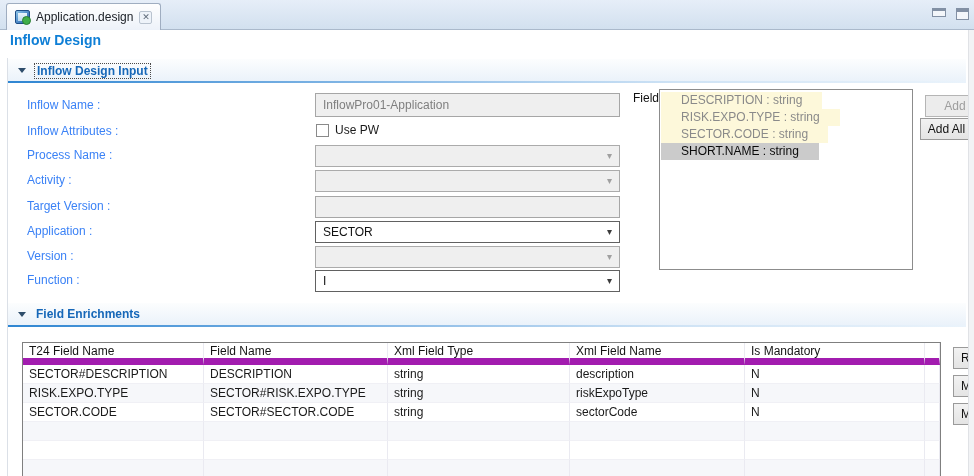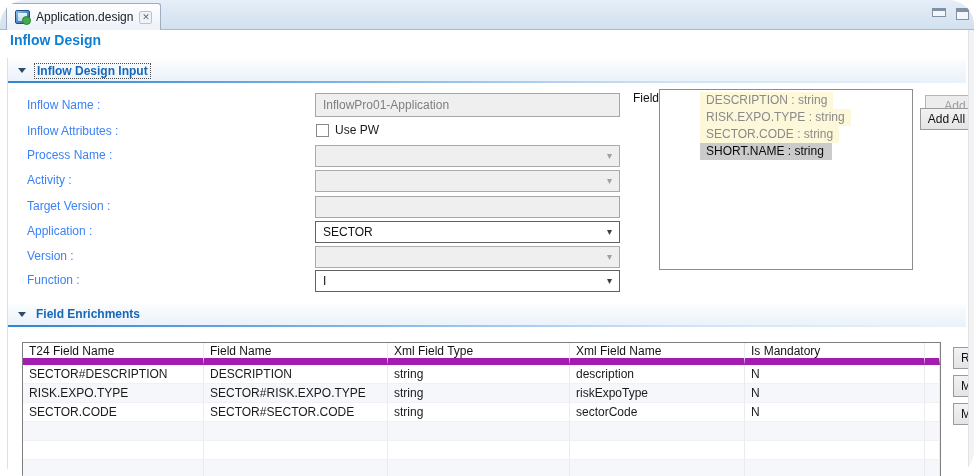--- a/index.html
+++ b/index.html
@@ -1,18 +1,18 @@
 <!DOCTYPE html>
 <html><head>
 <meta charset="utf-8">
 <style>
   * { margin:0; padding:0; box-sizing:border-box; }
   html,body { width:974px; height:476px; overflow:hidden; }
   body { font-family:"Liberation Sans","DejaVu Sans",sans-serif; font-size:12px; color:#1a1a1a; background:#fff; }
-  #stage { position:relative; width:974px; height:476px; overflow:hidden; background:#fff;border-radius:25px; }
+  #stage { position:relative; width:974px; height:476px; overflow:hidden; background:#fff; }
 
   
   .tabbar { position:absolute; left:0; top:0; width:974px; height:30px;
             background:linear-gradient(#e6eef8,#d2e0ef); border-bottom:1px solid #aab9cb; }
   .tab { position:absolute; left:6px; top:3px; height:27px; min-width:142px;
          background:linear-gradient(#fefefe,#edf2f9); border:1px solid #9fadc0; border-bottom:none;
          border-radius:3px 3px 0 0; display:flex; align-items:center; gap:6px; padding:0 8px; }
   .tab-label { color:#20242a; }
   .file-icon { position:relative; width:15px; height:14px;
                background:linear-gradient(135deg,#8fc6e8 0%,#4a86c6 55%,#2c5f9e 100%);
@@ -52,31 +52,31 @@
   .combo.disabled { background:#efefef; border:1px solid #ababab; color:#8a8a8a; }
   .chev { font-size:10px; line-height:1; }
   .combo.enabled .chev { color:#3c3c3c; } .combo.disabled .chev { color:#a0a0a0; }
   .checkrow { position:absolute; left:316px; top:123px; display:flex; align-items:center; gap:6px; }
   .checkbox { width:13px; height:13px; border:1px solid #8a8a8a; background:#fff; }
 
   
   .field-label { position:absolute; left:633px; top:91px; color:#111; }
   .fieldlist { position:absolute; left:659px; top:89px; width:254px; height:181px;
                background:#fff; border:1px solid #8c8c8c; padding:2px 0 0 1px; }
-  .fl-item { height:17px; line-height:17px; padding:0 6px; display:inline-block; min-width:132px;margin-left:39px; }
+  .fl-item { height:17px; line-height:17px; padding:0 20px; display:inline-block; min-width:132px; }
   .fl-item.added { background:#fdf8da; color:#8a8a8a; }
   .fl-item.selected { background:#cbcbcb; color:#0b0b0b; }
   .fieldlist .row { height:17px; }
 
   .btn { position:absolute; height:22px; background:linear-gradient(#f2f2f2,#e4e4e4);
          border:1px solid #9a9a9a; display:flex; align-items:center; justify-content:center;
          color:#111; overflow:hidden; white-space:nowrap; }
   .btn.disabled { color:#9d9d9d; border-color:#b5b5b5; background:#ececec; }
   #btn-add     { left:925px; top:95px;  width:60px; }
-  #btn-addall  { left:920px; top:108px; width:53px; }
+  #btn-addall  { left:920px; top:118px; width:53px; }
   #btn-remove  { left:953px; top:347px; width:72px; justify-content:flex-start; padding-left:7px; }
   #btn-moveup  { left:953px; top:375px; width:72px; justify-content:flex-start; padding-left:7px; }
   #btn-movedn  { left:953px; top:403px; width:72px; justify-content:flex-start; padding-left:7px; }
 
   
   .etable { position:absolute; left:22px; top:342px; width:919px; height:150px;
             border:1px solid #7f7f7f; background:#fff; overflow:hidden; }
   .trow { display:grid; grid-template-columns:181px 184px 182px 175px 180px 1fr; }
   .trow.head { height:22px; }
   .trow.body { height:19px; }

